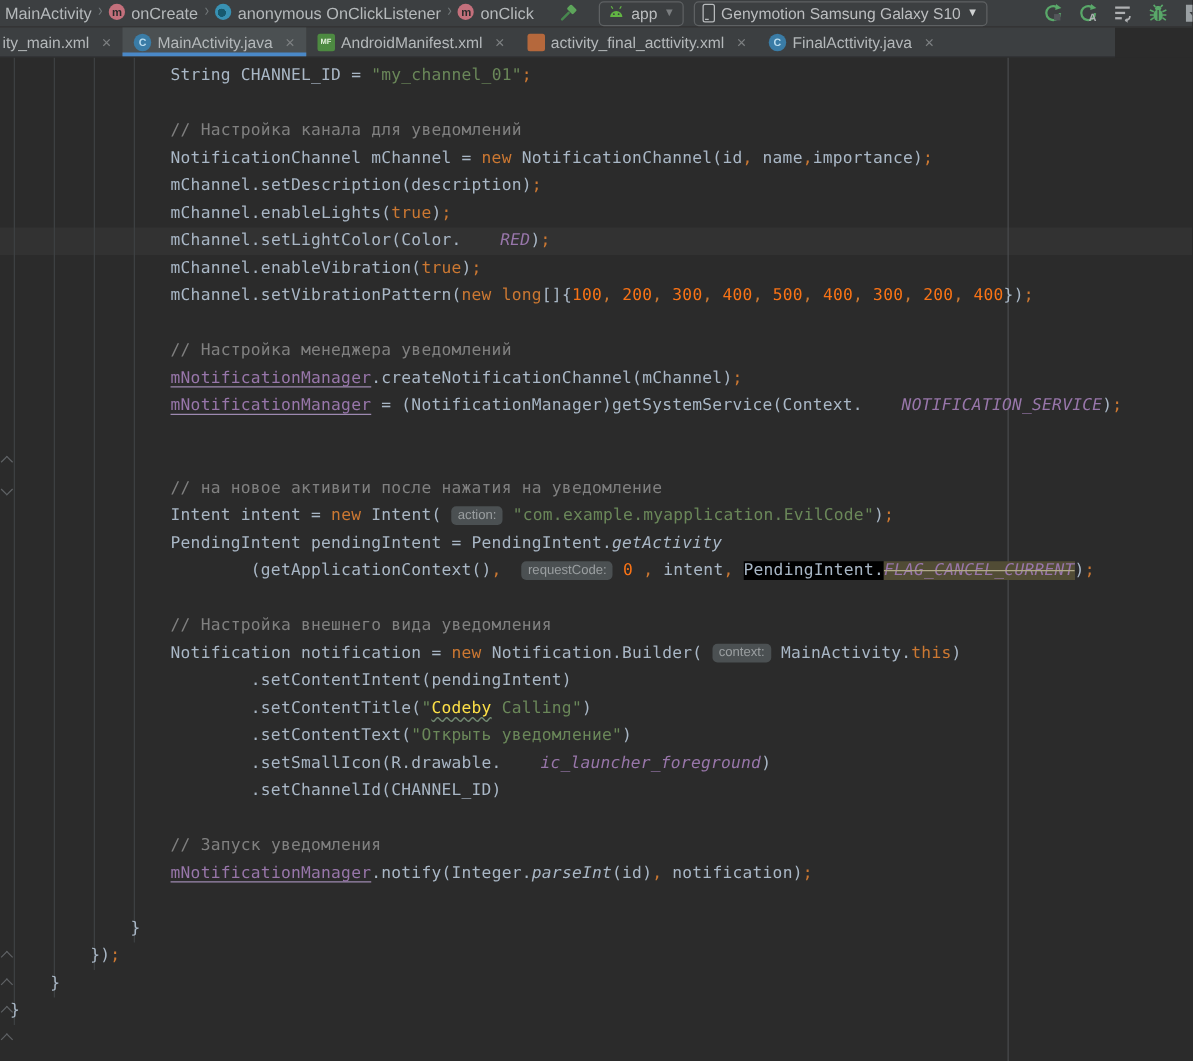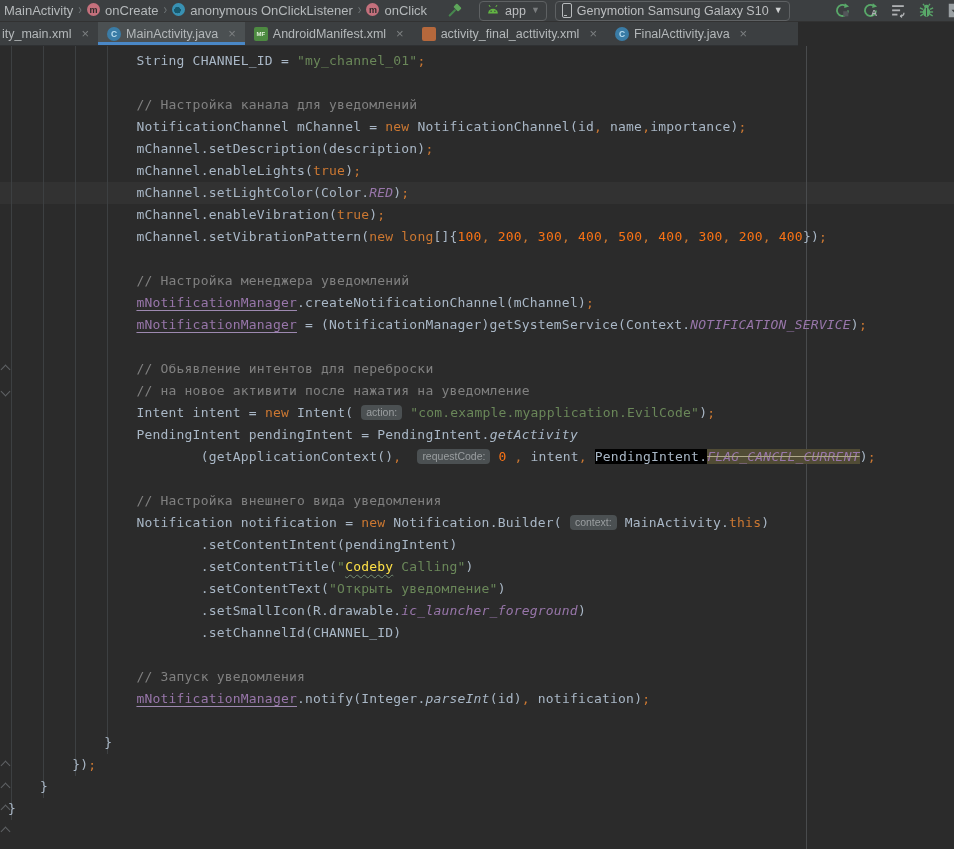--- a/index.html
+++ b/index.html
@@ -23,21 +23,21 @@
   .combo-device{margin-left:8px;}
   .chev{font-size:9px;line-height:1;}
   .chev-dark{color:#7a7d7f;}
   .chev-light{color:#cfd1d2;}
   .phone{width:8px;height:13px;border:1.3px solid #b7babc;border-radius:2px;position:relative;}
   .phone::after{content:"";position:absolute;left:1.5px;bottom:1px;width:3px;height:1px;background:#b7babc;}
   .actions{margin-left:auto;margin-right:-9px;display:flex;align-items:center;gap:11px;}
   .abtn{width:17px;height:17px;flex:0 0 auto;}
 
   
-  .tabbar{position:absolute;left:0;top:22px;width:798px;height:24px;background:#3c3f41;display:flex;
+  .tabbar{position:absolute;left:0;top:22px;width:892px;height:24px;background:#3c3f41;display:flex;
           border-bottom:1px solid #2f3133;box-sizing:border-box;}
   .tab{display:flex;align-items:center;gap:5px;padding:0 9px;font-size:12.5px;color:#b4b8ba;
        position:relative;white-space:nowrap;cursor:default;}
   .tab:first-child{padding-left:2px;}
   .tab.selected{background:#4b5052;}
   .tab.selected::after{content:"";position:absolute;left:0;right:0;bottom:0;height:3px;background:#4a88c7;}
   .tclose{color:#7d8082;font-size:13px;margin-left:5px;line-height:1;}
   .ticon{width:14px;height:14px;display:inline-flex;align-items:center;justify-content:center;
          font-weight:bold;flex:0 0 auto;box-sizing:border-box;}
   .ticon-class{border-radius:50%;background:#3a7ca6;color:#b9dcef;font-size:8.5px;}
@@ -59,21 +59,21 @@
 
   
   .s-d{color:#a9b7c6;}
   .s-o{color:#cc7832;}
   .s-s{color:#6a8759;}
   .s-sw{color:#fde047;text-decoration:underline;text-decoration-style:wavy;
         text-decoration-color:#728a72;text-decoration-thickness:1px;text-underline-offset:3px;}
   .s-c{color:#808080;}
   .s-n{color:#f97316;}
   .s-f{color:#9876aa;text-decoration:underline;text-decoration-color:#9d89b0;text-underline-offset:3px;}
-  .s-sc{color:#9876aa;font-style:italic;}
+  .s-sc{color:#9876aa;font-style:italic;margin-left:31px;}
   .s-i{color:#a9b7c6;font-style:italic;}
   .s-hd{color:#a9b7c6;background:#000000;}
   .s-hs{color:#9876aa;font-style:italic;background:#514c35;text-decoration:line-through;
         text-decoration-color:#b0a98a;}
   .s-h{display:inline-block;font-family:"Liberation Sans",sans-serif;font-size:10.5px;letter-spacing:0;
        color:#9a9ea0;background:#4b5052;border-radius:4px;padding:1px 5px;line-height:13px;
        vertical-align:1px;}
 </style>
 </head>
 <body>
@@ -213,21 +213,21 @@
       <div class="code-line"><span>                </span><span class="s-d">mChannel.setDescription(description)</span><span class="s-o">;</span></div>
       <div class="code-line"><span>                </span><span class="s-d">mChannel.enableLights(</span><span class="s-o">true</span><span class="s-d">)</span><span class="s-o">;</span></div>
       <div class="code-line"><span>                </span><span class="s-d">mChannel.setLightColor(Color.</span><span class="s-sc">RED</span><span class="s-d">)</span><span class="s-o">;</span></div>
       <div class="code-line"><span>                </span><span class="s-d">mChannel.enableVibration(</span><span class="s-o">true</span><span class="s-d">)</span><span class="s-o">;</span></div>
       <div class="code-line"><span>                </span><span class="s-d">mChannel.setVibrationPattern(</span><span class="s-o">new</span><span class="s-d"> </span><span class="s-o">long</span><span class="s-d">[]{</span><span class="s-n">100</span><span class="s-o">,</span><span class="s-d"> </span><span class="s-n">200</span><span class="s-o">,</span><span class="s-d"> </span><span class="s-n">300</span><span class="s-o">,</span><span class="s-d"> </span><span class="s-n">400</span><span class="s-o">,</span><span class="s-d"> </span><span class="s-n">500</span><span class="s-o">,</span><span class="s-d"> </span><span class="s-n">400</span><span class="s-o">,</span><span class="s-d"> </span><span class="s-n">300</span><span class="s-o">,</span><span class="s-d"> </span><span class="s-n">200</span><span class="s-o">,</span><span class="s-d"> </span><span class="s-n">400</span><span class="s-d">})</span><span class="s-o">;</span></div>
       <div class="code-line"><span></span></div>
       <div class="code-line"><span>                </span><span class="s-c">// Настройка менеджера уведомлений</span></div>
       <div class="code-line"><span>                </span><span class="s-f">mNotificationManager</span><span class="s-d">.createNotificationChannel(mChannel)</span><span class="s-o">;</span></div>
       <div class="code-line"><span>                </span><span class="s-f">mNotificationManager</span><span class="s-d"> = (NotificationManager)getSystemService(Context.</span><span class="s-sc">NOTIFICATION_SERVICE</span><span class="s-d">)</span><span class="s-o">;</span></div>
       <div class="code-line"><span></span></div>
-      <div class="code-line"><span>                </span><span class="s-c">// Обьявление интентов для переброски</span></div>
+      <div class="code-line"><span>                </span></div>
       <div class="code-line"><span>                </span><span class="s-c">// на новое активити после нажатия на уведомление</span></div>
       <div class="code-line"><span>                </span><span class="s-d">Intent intent = </span><span class="s-o">new</span><span class="s-d"> Intent( </span><span class="s-h">action:</span><span class="s-d"> </span><span class="s-s">"com.example.myapplication.EvilCode"</span><span class="s-d">)</span><span class="s-o">;</span></div>
       <div class="code-line"><span>                </span><span class="s-d">PendingIntent pendingIntent = PendingIntent.</span><span class="s-i">getActivity</span></div>
       <div class="code-line"><span>                        </span><span class="s-d">(getApplicationContext()</span><span class="s-o">,</span><span class="s-d">  </span><span class="s-h">requestCode:</span><span class="s-d"> </span><span class="s-n">0</span><span class="s-d"> </span><span class="s-o">,</span><span class="s-d"> intent</span><span class="s-o">,</span><span class="s-d"> </span><span class="s-hd">PendingIntent.</span><span class="s-hs">FLAG_CANCEL_CURRENT</span><span class="s-d">)</span><span class="s-o">;</span></div>
       <div class="code-line"><span></span></div>
       <div class="code-line"><span>                </span><span class="s-c">// Настройка внешнего вида уведомления</span></div>
       <div class="code-line"><span>                </span><span class="s-d">Notification notification = </span><span class="s-o">new</span><span class="s-d"> Notification.Builder( </span><span class="s-h">context:</span><span class="s-d"> MainActivity.</span><span class="s-o">this</span><span class="s-d">)</span></div>
       <div class="code-line"><span>                        </span><span class="s-d">.setContentIntent(pendingIntent)</span></div>
       <div class="code-line"><span>                        </span><span class="s-d">.setContentTitle(</span><span class="s-s">"</span><span class="s-sw">Codeby</span><span class="s-s"> Calling"</span><span class="s-d">)</span></div>
       <div class="code-line"><span>                        </span><span class="s-d">.setContentText(</span><span class="s-s">"Открыть уведомление"</span><span class="s-d">)</span></div>

